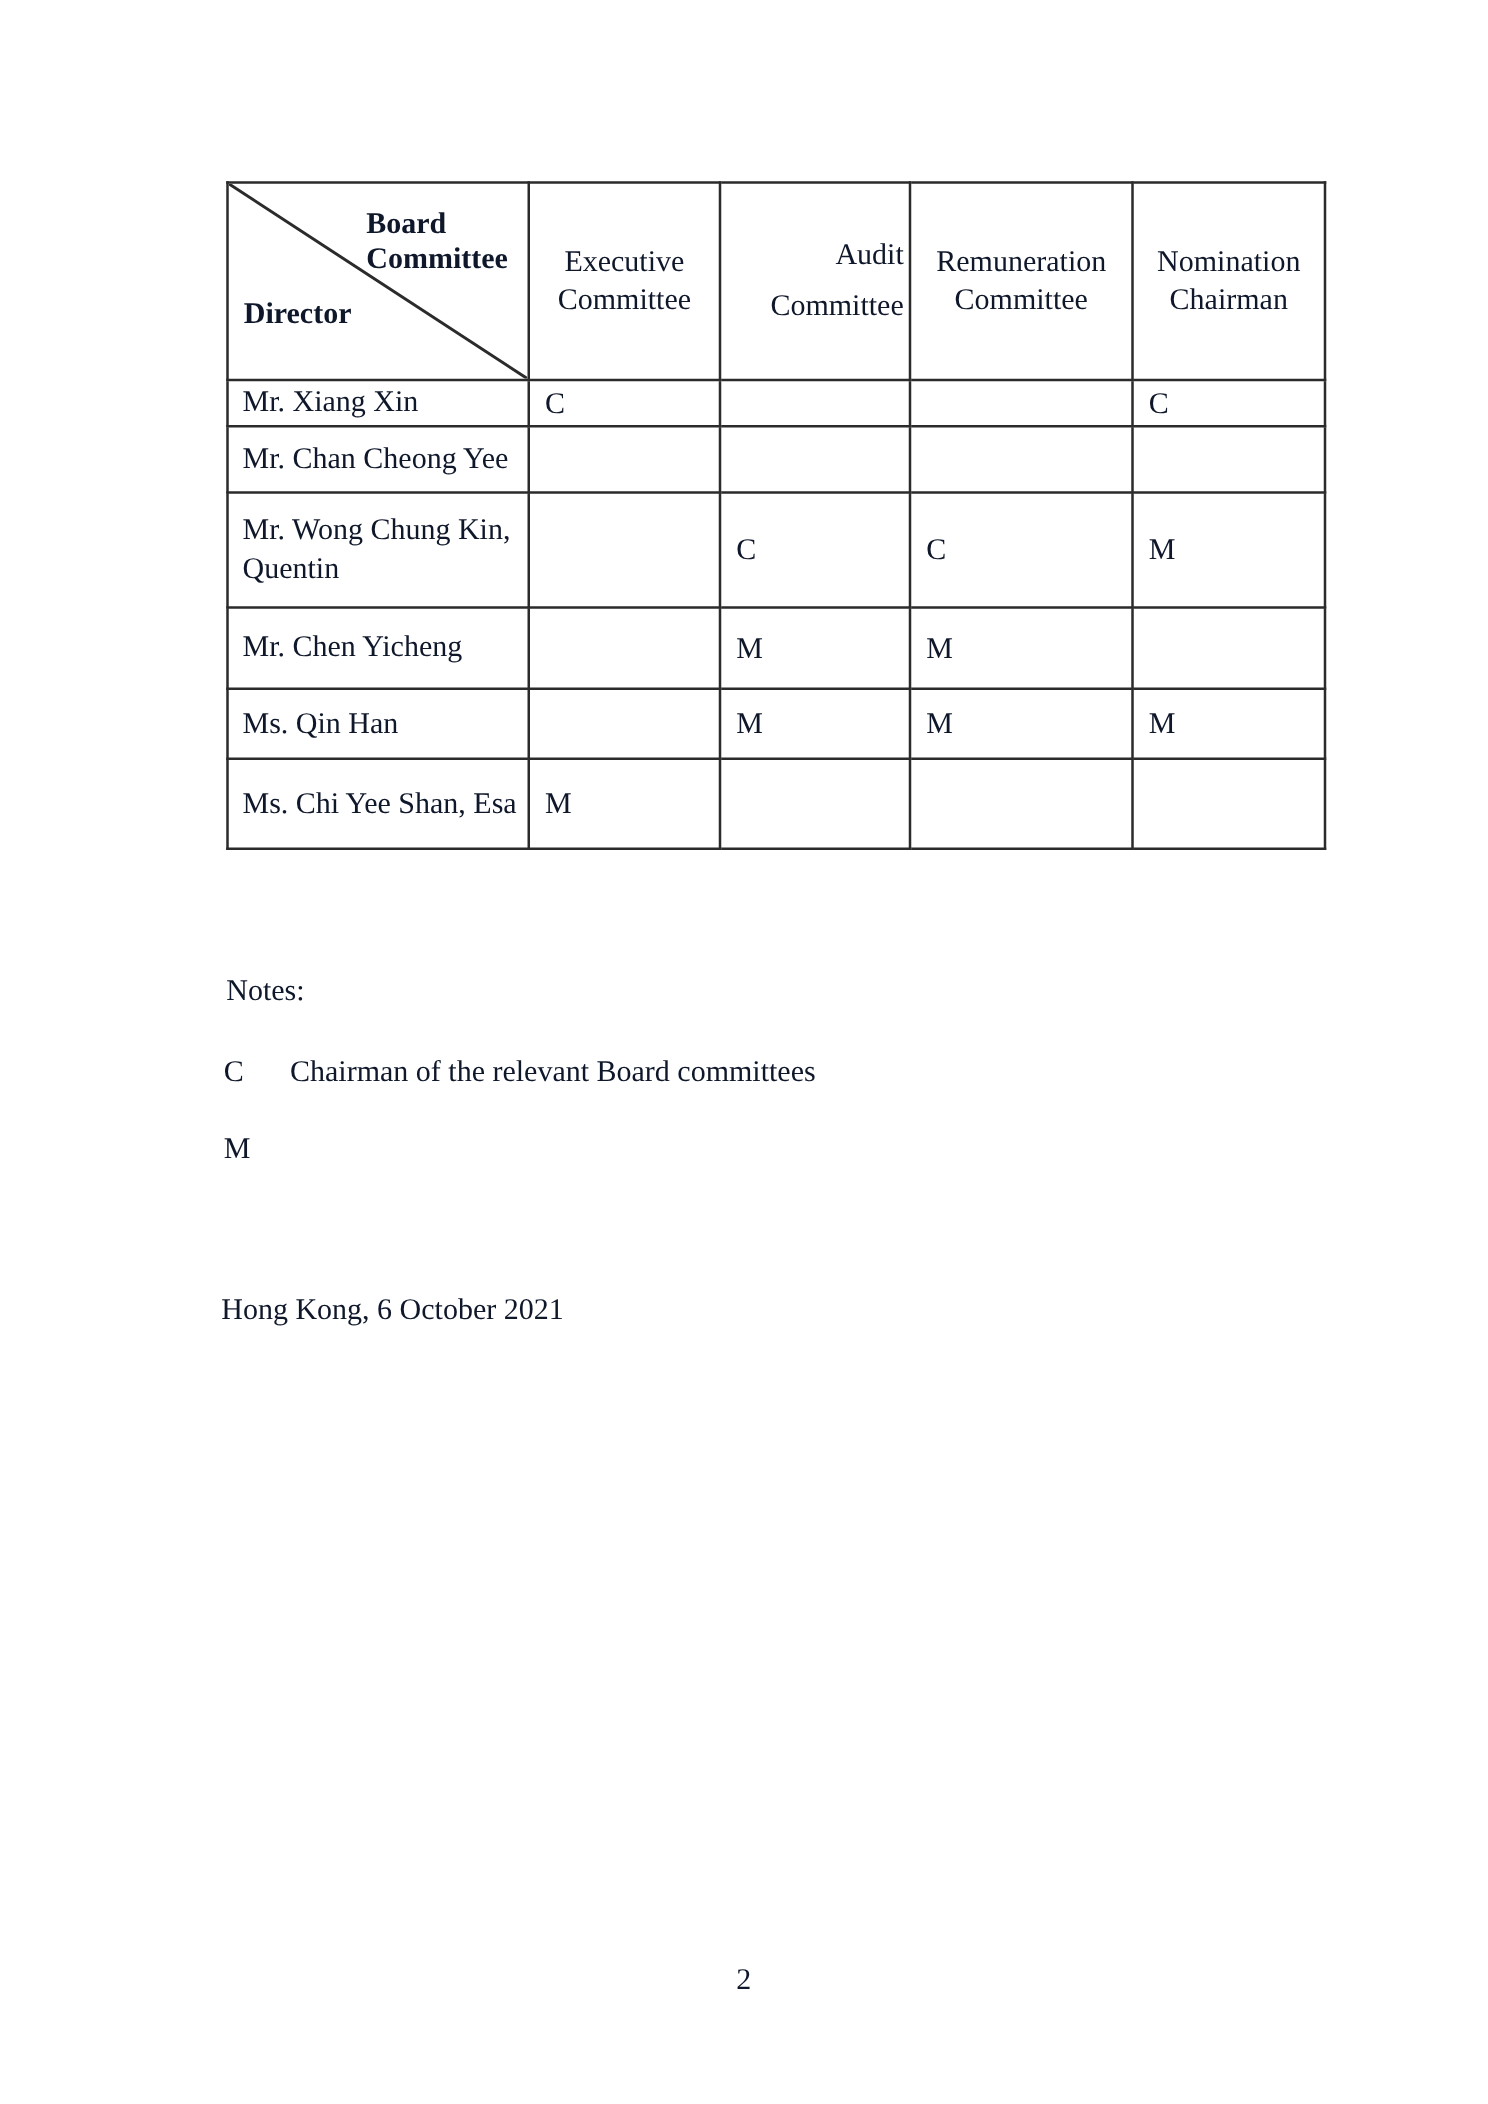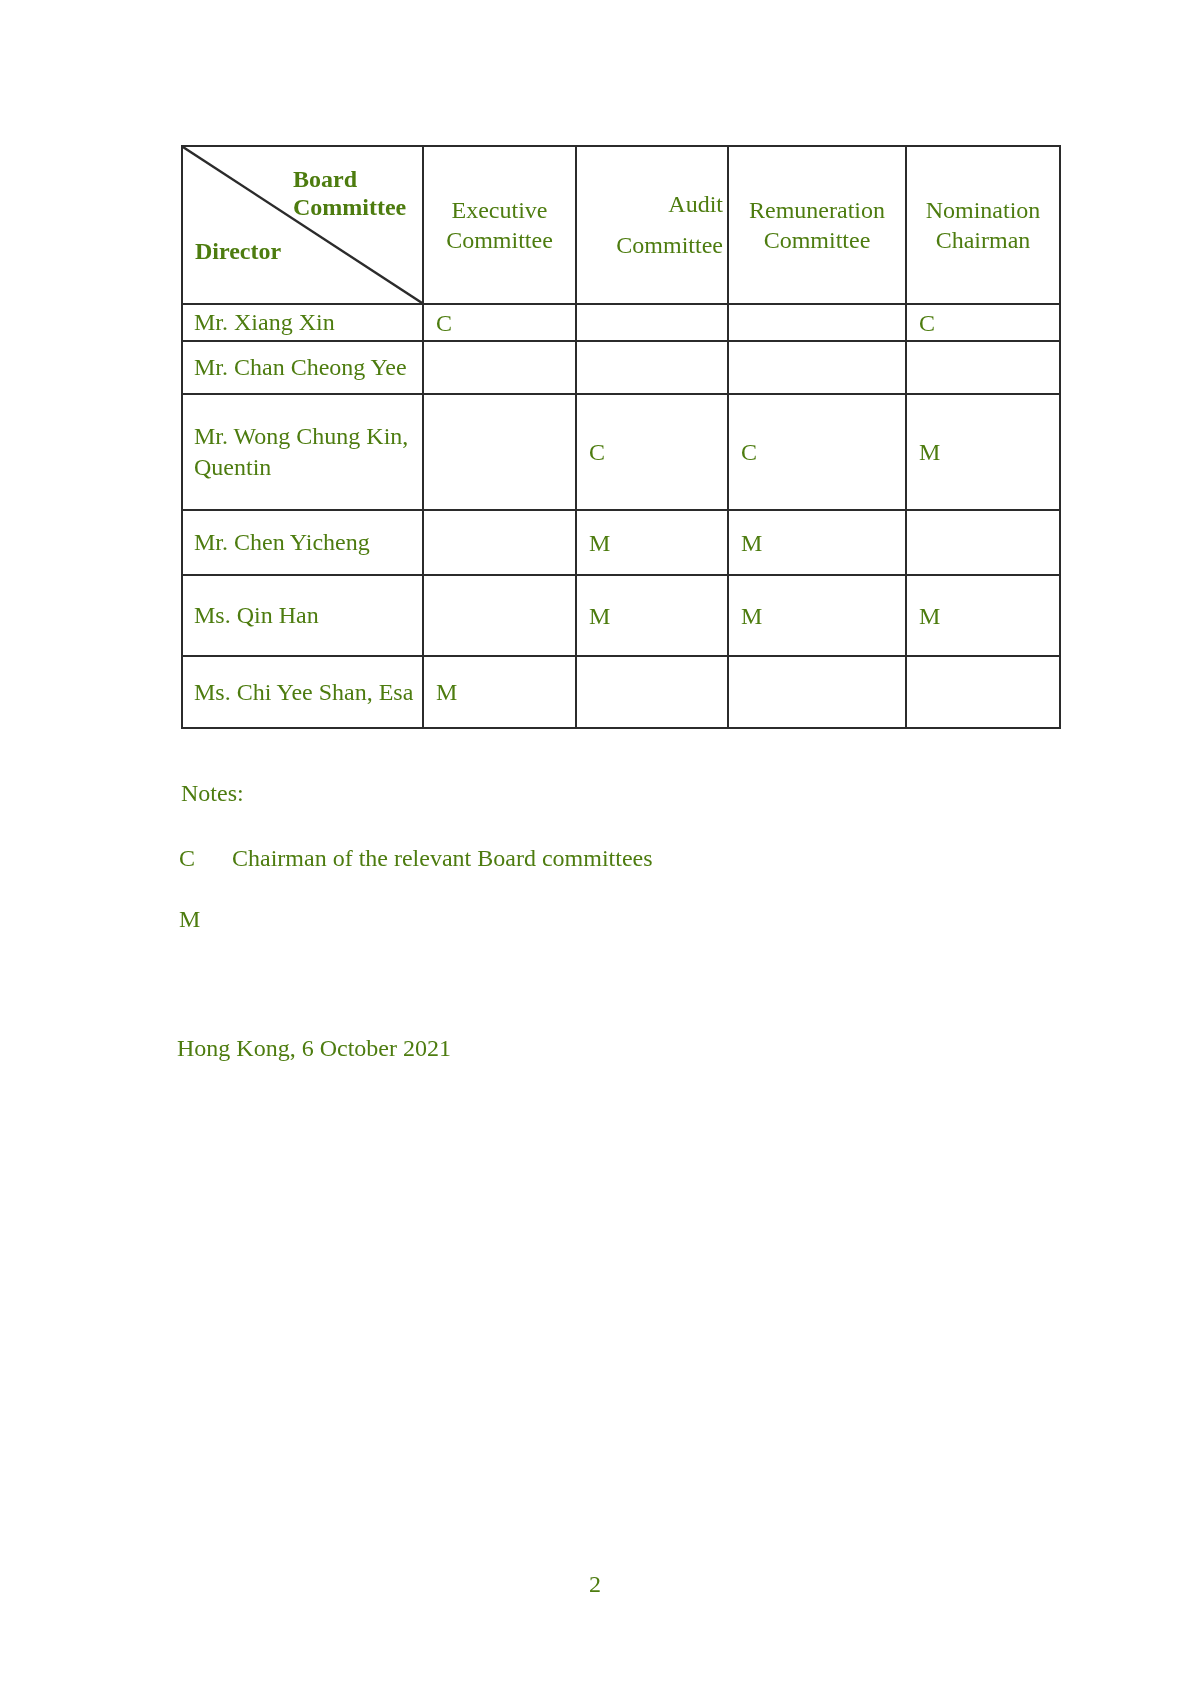--- a/index.html
+++ b/index.html
@@ -6,21 +6,21 @@
     margin: 0;
     padding: 0;
     background: #ffffff;
   }
   .page {
     position: relative;
     width: 1190px;
     height: 1683px;
     background: #ffffff;
     font-family: "Liberation Serif", "DejaVu Serif", serif;
-    color: #4d7c0f;
+    color: #0f172a;
     font-size: 24px;
     overflow: hidden;
   }
 
   
   table.committee {
     position: absolute;
     left: 181px;
     top: 145px;
     width: 878px;
@@ -81,23 +81,23 @@
     line-height: 31px;
     white-space: pre-line;
   }
   td.mark-cell {
     text-align: left;
     padding: 0 4px 0 12px;
     line-height: 28px;
   }
   tr.r1 { height: 37px; }
   tr.r2 { height: 53px; }
-  tr.r3 { height: 116px; }
+  tr.r3 { height: 92px; }
   tr.r4 { height: 65px; }
-  tr.r5 { height: 81px; padding-left: 40px; }
+  tr.r5 { height: 56px; padding-left: 40px; }
   tr.r6 { height: 72px; }
 
   
   .notes-heading {
     position: absolute;
     left: 181px;
     top: 779px;
     line-height: 28px;
   }
   .note-line {

